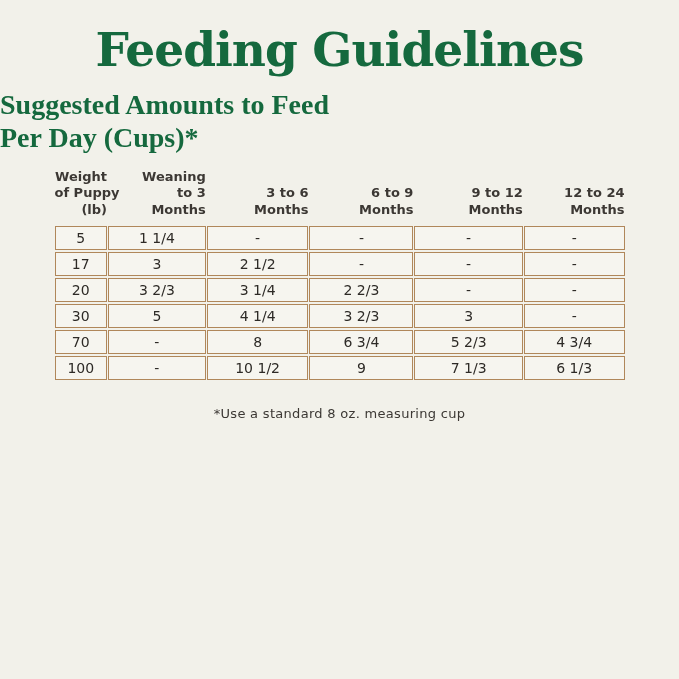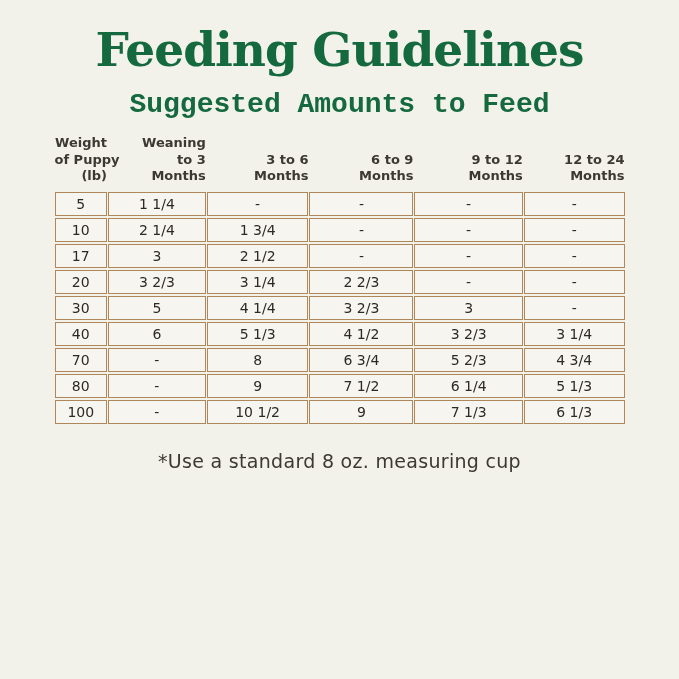--- a/index.html
+++ b/index.html
@@ -28,26 +28,25 @@
     font-family: "DejaVu Serif", serif;
     font-weight: bold;
     font-size: 47px;
     line-height: 1.12;
     letter-spacing: -1px;
     color: var(--title-green);
     text-align: center;
     margin: 0;
   }
   .subtitle {
-    font-family: Liberation Mono, monospace;
+    font-family: Liberation Serif, serif;
     font-weight: bold;
     font-size: 28px;
     line-height: 1.2;
     color: var(--title-green);
-    text-align: center;
     margin-top: 11px;
   }
   table.feeding {
     width: 572px;
     margin: 12px auto 0 auto;
     border-collapse: separate;
     border-spacing: 1.5px 2px;
     table-layout: fixed;
   }
   table.feeding thead td {
@@ -70,34 +69,35 @@
     background: var(--cell-background);
     border: 1.6px solid var(--table-border);
     text-align: center;
     vertical-align: middle;
     font-size: 14px;
     color: var(--text-dark);
   }
   .footnote {
     margin-top: 24px;
     text-align: center;
-    font-size: 19px;
+    font-size: 13px;
     letter-spacing: 0.3px;
     color: var(--header-text);
   }
 </style>
 </head>
 <body>
 
 <div class="page">
 
   <h1 class="title">Feeding Guidelines</h1>
 
   <div class="subtitle">
     <div>Suggested Amounts to Feed</div>
+    <div>Per Day (Cups)*</div>
   </div>
 
   <table class="feeding">
     <colgroup>
       <col style="width:9.3%">
       <col style="width:17.3%">
       <col style="width:18.0%">
       <col style="width:18.4%">
       <col style="width:19.2%">
       <col style="width:17.8%">
@@ -135,28 +135,20 @@
     <tbody id="table-body">
         <tr>
           <td>5</td>
           <td>1 1/4</td>
           <td>-</td>
           <td>-</td>
           <td>-</td>
           <td>-</td>
         </tr>
         <tr>
-          <td>10</td>
-          <td>2 1/4</td>
-          <td>1 3/4</td>
-          <td>-</td>
-          <td>-</td>
-          <td>-</td>
-        </tr>
-        <tr>
           <td>17</td>
           <td>3</td>
           <td>2 1/2</td>
           <td>-</td>
           <td>-</td>
           <td>-</td>
         </tr>
         <tr>
           <td>20</td>
           <td>3 2/3</td>
@@ -167,42 +159,26 @@
         </tr>
         <tr>
           <td>30</td>
           <td>5</td>
           <td>4 1/4</td>
           <td>3 2/3</td>
           <td>3</td>
           <td>-</td>
         </tr>
         <tr>
-          <td>40</td>
-          <td>6</td>
-          <td>5 1/3</td>
-          <td>4 1/2</td>
-          <td>3 2/3</td>
-          <td>3 1/4</td>
-        </tr>
-        <tr>
           <td>70</td>
           <td>-</td>
           <td>8</td>
           <td>6 3/4</td>
           <td>5 2/3</td>
           <td>4 3/4</td>
-        </tr>
-        <tr>
-          <td>80</td>
-          <td>-</td>
-          <td>9</td>
-          <td>7 1/2</td>
-          <td>6 1/4</td>
-          <td>5 1/3</td>
         </tr>
         <tr>
           <td>100</td>
           <td>-</td>
           <td>10 1/2</td>
           <td>9</td>
           <td>7 1/3</td>
           <td>6 1/3</td>
         </tr>
       </tbody>

